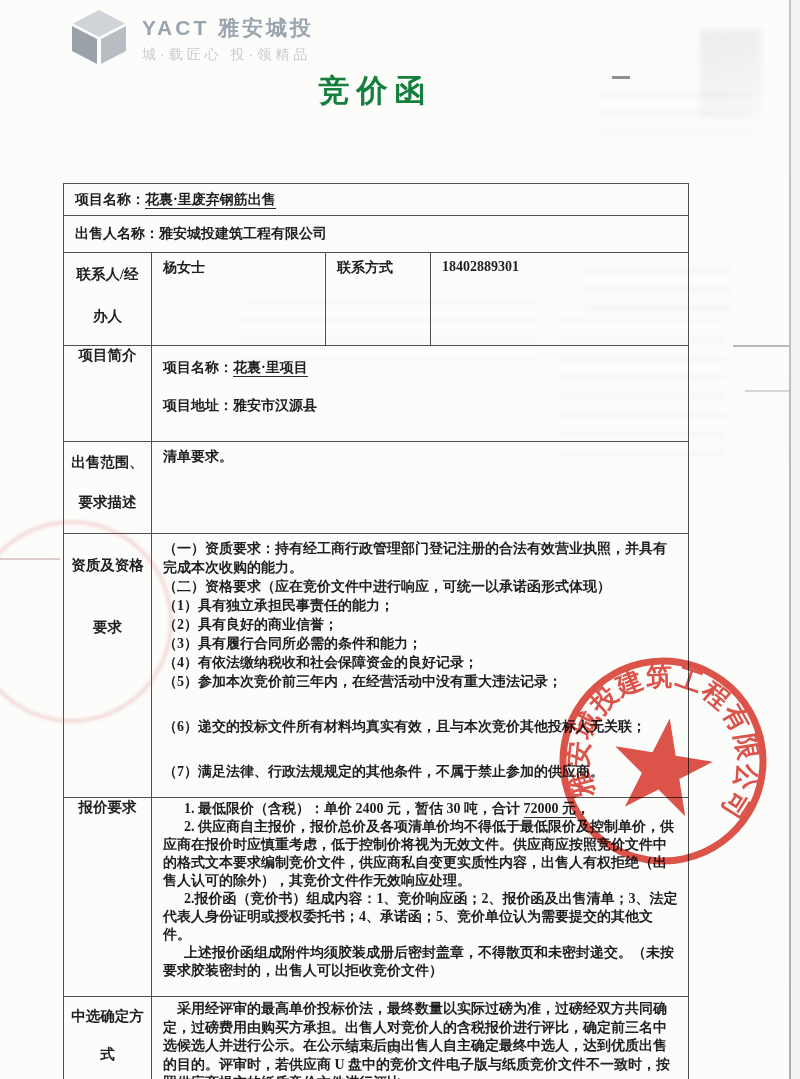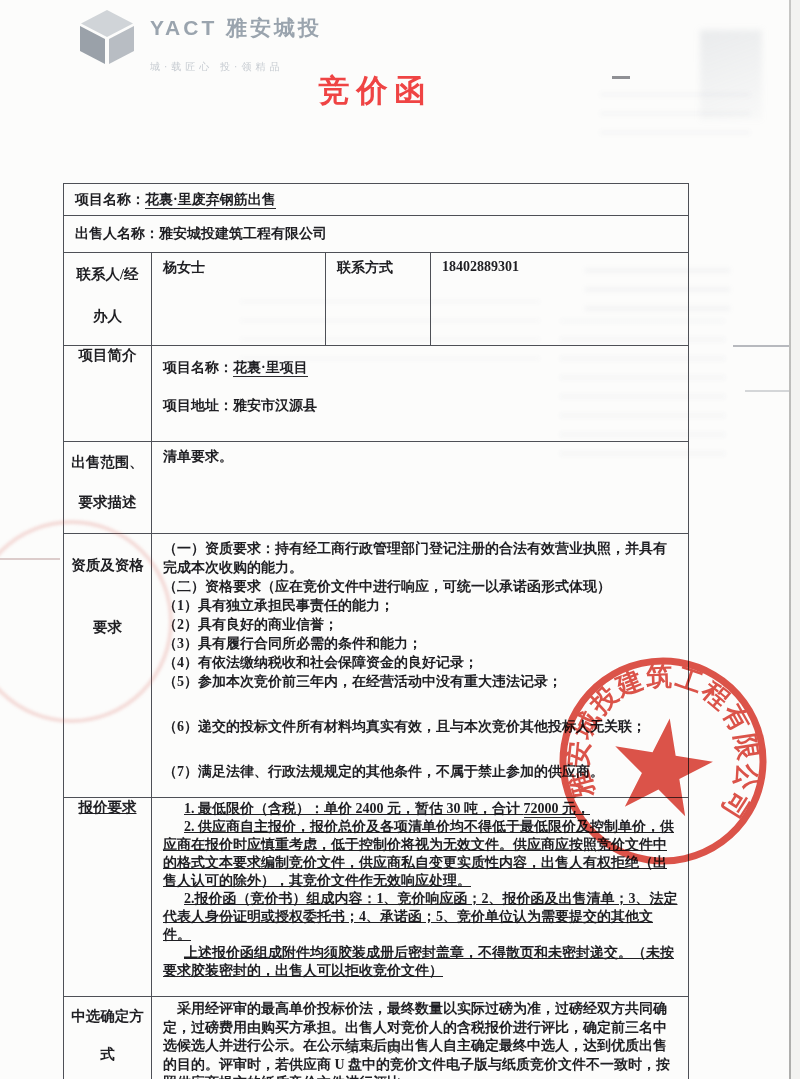--- a/index.html
+++ b/index.html
@@ -3,30 +3,30 @@
 <meta charset="utf-8">
 <style>
   html,body{margin:0;padding:0;background:#f1f1ef;}
   .page{
     position:relative;width:800px;height:1079px;margin:0 auto;
     background:#fcfcfb;overflow:hidden;
     font-family:"Liberation Serif","DejaVu Serif",serif;
     color:#232327;
   }
   
-  .logo{position:absolute;left:76px;top:8px;display:flex;align-items:flex-start;}
+  .logo{position:absolute;left:68px;top:8px;display:flex;align-items:flex-start;}
   .logo-cube{width:62px;height:58px;}
   .logo-text{margin-left:12px;margin-top:6px;}
   .logo-name{font-family:"Liberation Sans","DejaVu Sans",sans-serif;font-weight:700;
     font-size:21px;letter-spacing:3px;color:#9aa4ae;}
-  .logo-tagline{font-family:"Liberation Sans","DejaVu Sans",sans-serif;font-size:10px;
-    letter-spacing:4px;color:rgba(154,164,174,.55);margin-top:18px;}
+  .logo-tagline{font-family:"Liberation Sans","DejaVu Sans",sans-serif;font-size:14px;
+    letter-spacing:4px;color:rgba(154,164,174,.55);margin-top:4px;}
   
   .doc-title{position:absolute;left:63px;top:70px;width:625px;text-align:center;
-    font-size:31px;font-weight:700;letter-spacing:7px;color:#ef4444;}
+    font-size:31px;font-weight:700;letter-spacing:7px;color:#15803d;}
   .intro{position:absolute;left:63px;top:112px;width:679px;font-size:16px;
     line-height:25px;font-weight:600;text-align:justify;}
   .intro-indent{display:inline-block;width:2em;}
   .u{border-bottom:1.5px solid #2b2b2e;padding-bottom:1px;}
   
   table.doc{position:absolute;left:63px;top:183px;width:625px;border-collapse:collapse;
     table-layout:fixed;font-size:14px;}
   table.doc td{border:1px solid #4e5056;vertical-align:top;overflow:hidden;
     font-weight:600;color:#1f1f23;}
   td.lab{text-align:center;vertical-align:middle;font-weight:700;font-size:14.5px;
@@ -42,21 +42,21 @@
   tr.r5 td.lab{line-height:40px;}
   tr.r6 td{height:63px;}
   tr.r6 td.lab{line-height:38px;}
   tr.r6 td.val{text-align:center;padding-top:2px;}
   tr.r7 td{height:210px;}
   tr.r7 td.lab{line-height:62px;}
   tr.r7 td.val{line-height:19px;font-weight:600;padding-top:5px;}
   tr.r8 td{height:41px;}
   tr.r8 td.lab{line-height:22px;}
   tr.r8 td.val{line-height:19px;padding-top:3px;}
-  tr.r9 td{height:161px;text-decoration:underline;}
+  tr.r9 td{height:161px;}
   tr.r9 td.val{line-height:18px;padding-top:2px;}
   tr.r10 td{height:93px;}
   tr.r10 td.lab{line-height:38px;}
   tr.r10 td.val{line-height:18.6px;padding-top:3px;}
   .qline{white-space:normal;}
   .qline.gap{margin-top:26px;}
   .para{text-indent:1.5em;margin:0;}
   .label-inline{font-weight:700;}
   
   .seal{position:absolute;left:548px;top:646px;width:230px;height:230px;

